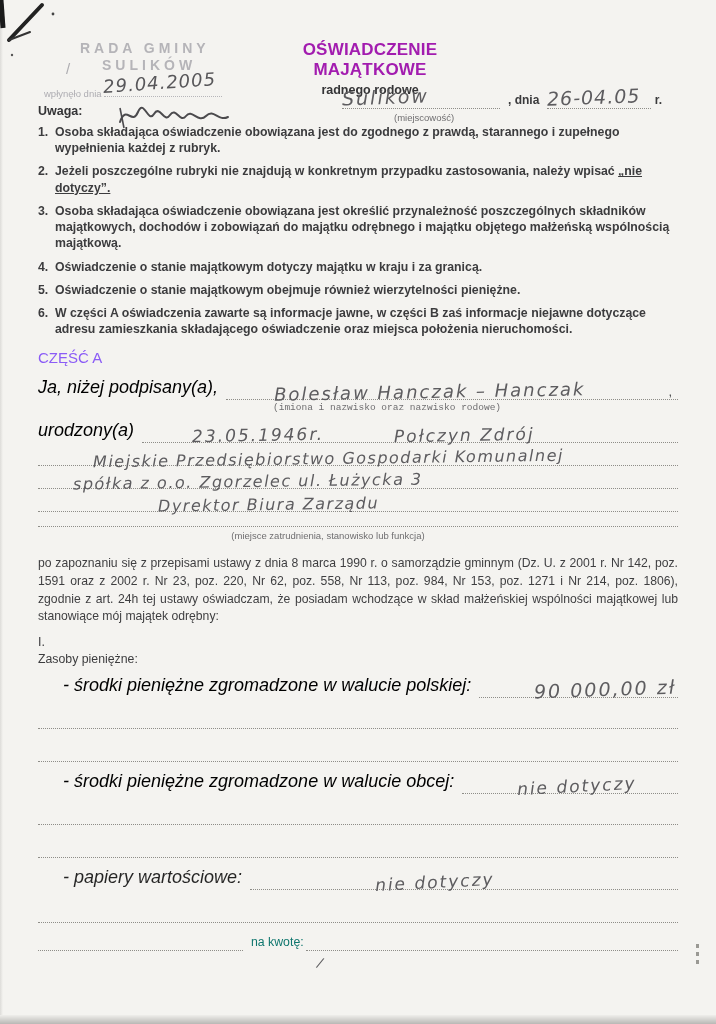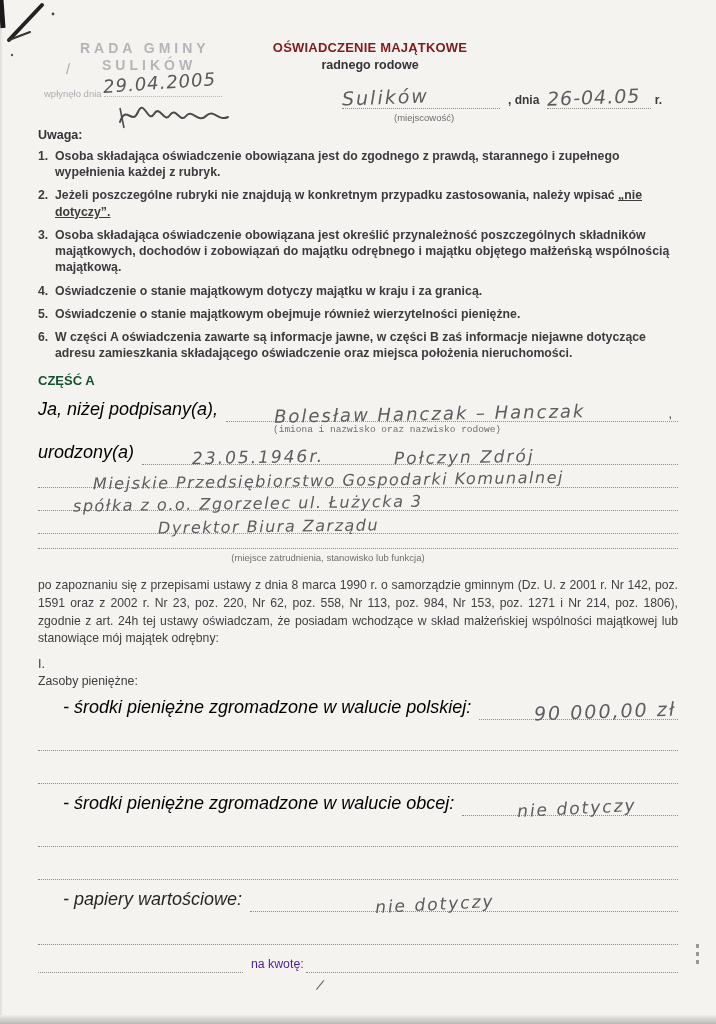--- a/index.html
+++ b/index.html
@@ -24,42 +24,42 @@
   .stamp-line2 { font-size:14px; font-weight:700; letter-spacing:4px; padding-left:44px; margin-top:1px; }
   .stamp-slash { position:absolute; left:8px; top:20px; font-size:15px; color:#aeadb1; }
   .stamp-received { position:absolute; left:-14px; top:48px; font-size:9.5px; color:#aeadb2; }
   .stamp-received .dots { display:inline-block; width:118px; border-bottom:1.5px dotted #b6b5b9; }
   .hw { font-family:"DejaVu Sans", sans-serif; font-style:italic; color:#5d5c5f; display:inline-block; }
   .stamp-date { position:absolute; left:45px; top:32px; font-size:18px; transform:rotate(-4deg); letter-spacing:1px; color:#58575a; }
   .stamp-scribble { position:absolute; left:60px; top:60px; }
 
   
   .title-block { position:absolute; left:250px; top:40px; width:240px; text-align:center; }
-  .title-main { font-size:13px; font-weight:700; letter-spacing:.2px; color:#7f1d1d; }
+  .title-main { font-size:17px; font-weight:700; letter-spacing:.2px; color:#a21caf; }
   .title-sub  { font-size:12.5px; font-weight:700; margin-top:3px; color:#343436; }
 
   
   .place-date { position:absolute; left:342px; top:86px; width:348px; }
   .pd-row { display:flex; align-items:baseline; }
   .pd-place-wrap { width:158px; border-bottom:1.6px dotted #8e8d88; text-align:left; }
   .pd-place { font-size:19px; letter-spacing:2px; transform:rotate(-2deg); margin-bottom:-3px; }
   .pd-dnia { font-size:12px; font-weight:700; color:#3a3a3c; white-space:pre; padding:0 4px 0 8px; }
   .pd-date-wrap { width:104px; border-bottom:1.6px dotted #8e8d88; }
   .pd-date { font-size:19px; letter-spacing:1px; transform:rotate(-2deg); margin-bottom:-3px; }
   .pd-r { font-size:12px; font-weight:700; color:#3a3a3c; padding-left:4px; }
   .pd-caption { font-size:9.5px; color:#6f6e70; margin:3px 0 0 52px; }
 
   
-  .content { position:absolute; left:38px; top:128px; width:640px; }
+  .content { position:absolute; left:38px; top:104px; width:640px; }
   .uwaga { font-size:12.5px; font-weight:700; margin-bottom:6px; color:#343436; }
   .note { position:relative; padding-left:17px; font-size:12.3px; font-weight:700;
           line-height:1.32; color:#3c3c3e; margin-bottom:7px; }
   .note .num { position:absolute; left:0; }
   .note .ul { text-decoration:underline; }
-  .part-a { font-size:13px; font-weight:700; margin:12px 0 10px 0; color:#14532d; }
+  .part-a { font-size:15px; font-weight:400; margin:12px 0 10px 0; color:#8b5cf6; }
 
   .frow { display:flex; align-items:flex-end; min-height:24px; }
   .frow .lbl { font-size:18px; color:#000000; white-space:nowrap; padding-right:8px; padding-bottom:2px;font-style:italic; }
   .fill { flex:1; border-bottom:1.6px dotted #8e8d88; display:flex; align-items:flex-end; }
   .fill .hw { margin-bottom:-3px; }
   .hw-name { font-size:18px; letter-spacing:2px; margin-left:48px; transform:rotate(-1deg); }
   .comma-end { margin-left:auto; font-size:13px; padding-right:6px; color:#4a4a4c; }
   .caption { font-size:9.5px; color:#6f6e70; }
   .cap-name { margin:2px 0 6px 235px;font-family:Liberation Mono, monospace; }
   .hw-born { font-size:17px; letter-spacing:2px; margin-left:50px; transform:rotate(-1deg); }
@@ -74,21 +74,21 @@
   .sec-head { margin-top:3px; font-size:12.3px; color:#3c3c3e; }
 
   .money-row { margin-top:8px;margin-left:25px; }
   .hw-money { font-size:19px; letter-spacing:2px; margin-left:55px; transform:rotate(-2deg); }
   .hw-nd { font-size:17px; letter-spacing:2px; margin-left:55px; transform:rotate(-3deg); }
   .hw-nd2 { font-size:17px; letter-spacing:2px; margin-left:125px; transform:rotate(-3deg); }
   .gap18 { height:16px; } .gap20 { height:18px; }
   .sec-lbl-faded { color:#55555c; opacity:.85; }
   .amount-row { display:flex; align-items:flex-end; min-height:24px; margin-top:4px; }
   .amount-left { width:205px; border-bottom:1.6px dotted #8e8d88; height:18px; }
-  .amount-lbl { font-size:12.3px; color:#4c1d95; padding:0 2px 2px 8px; white-space:nowrap; }
+  .amount-lbl { font-size:12.3px; color:#0f766e; padding:0 2px 2px 8px; white-space:nowrap; }
   .hw-tick { font-size:13px; margin:4px 0 0 280px; transform:rotate(12deg); }
 
   .footer { position:absolute; left:38px; top:938px; font-size:9px; color:#77766f; letter-spacing:.2px; }
   .edge-dashes { position:absolute; right:17px; top:944px; width:3px; height:22px;
     background:repeating-linear-gradient(#9a9994 0 4px, transparent 4px 8px); }
 </style>
 </head>
 <body>
 
 <div class="page">

